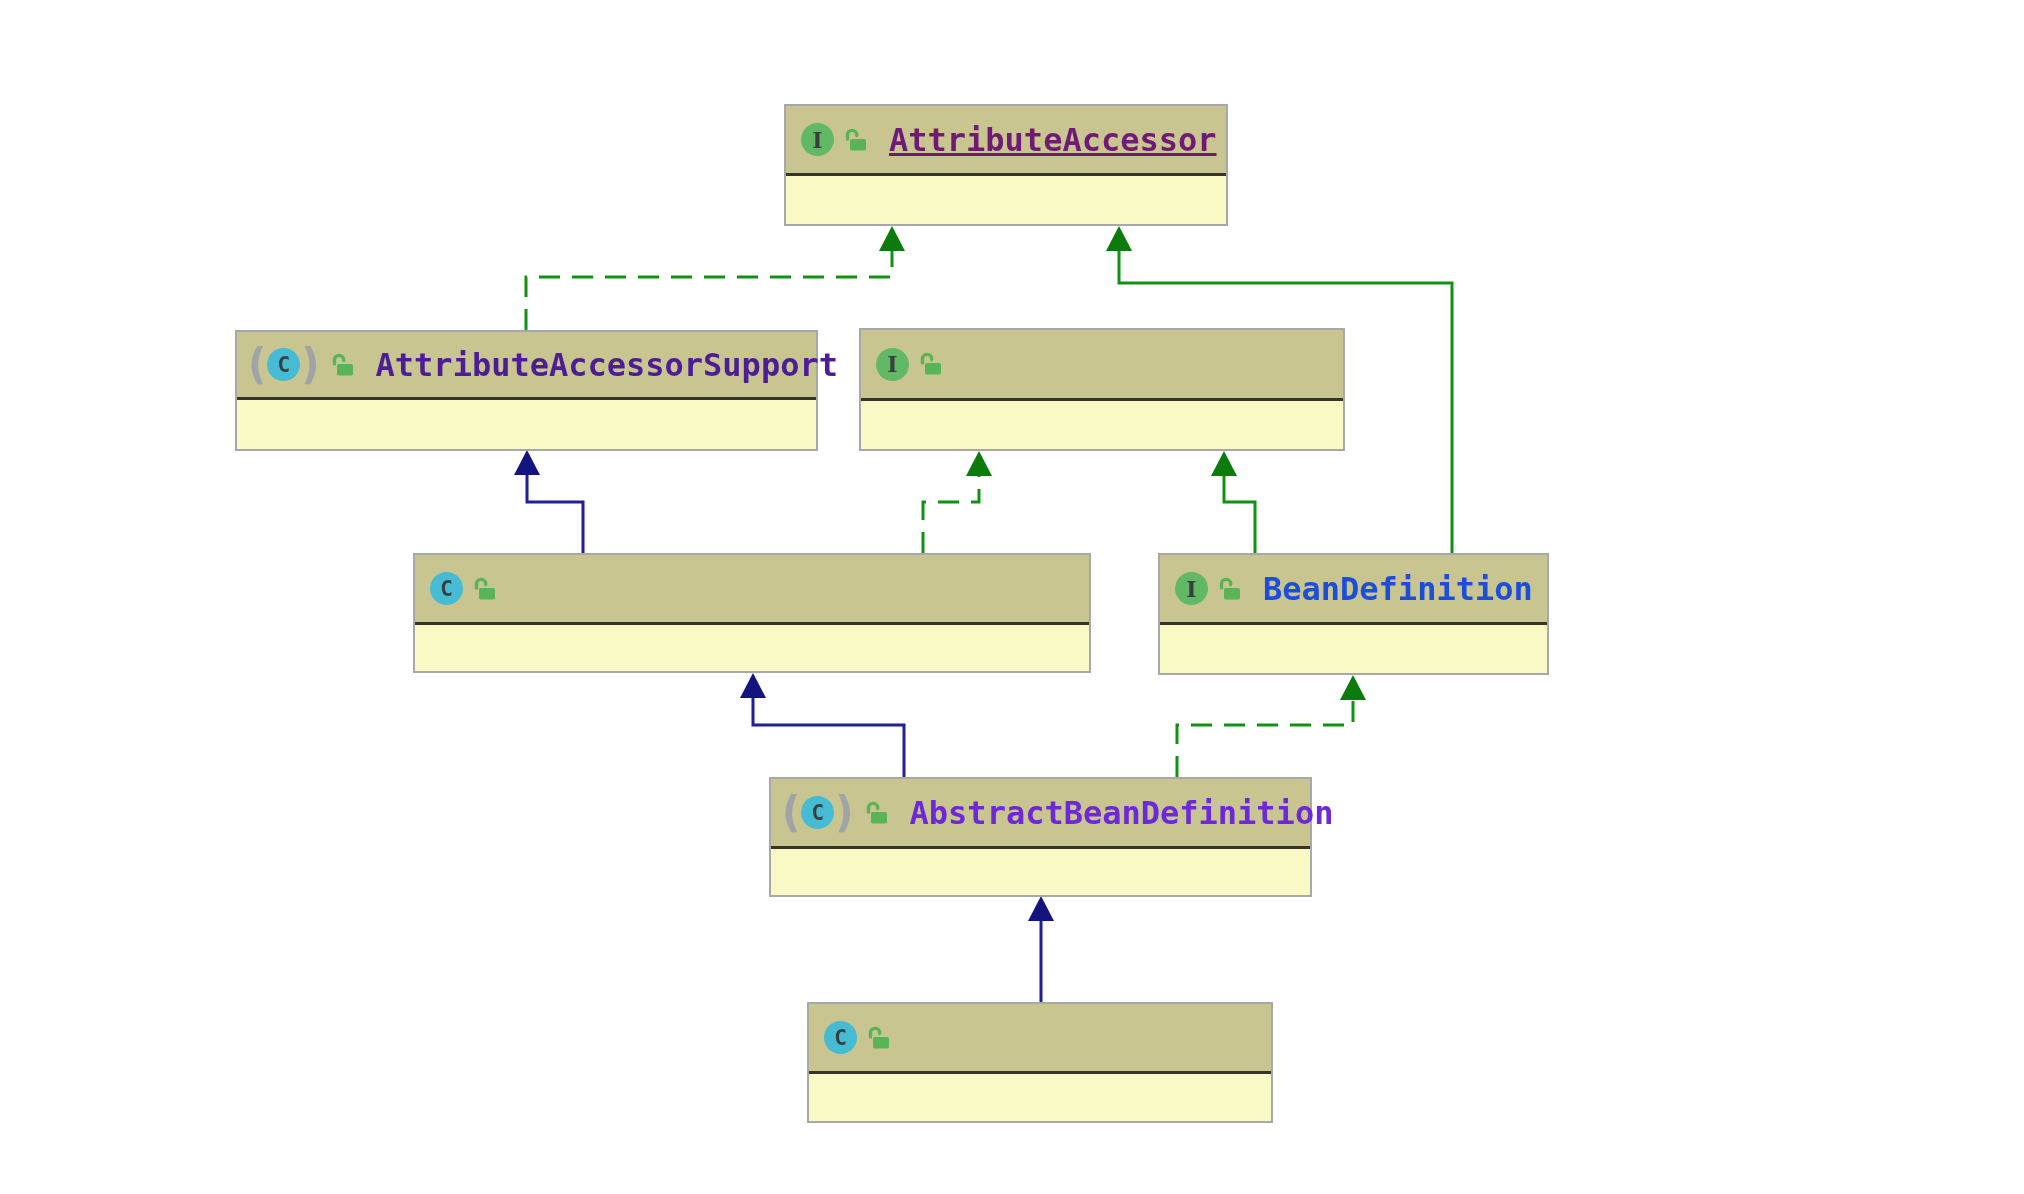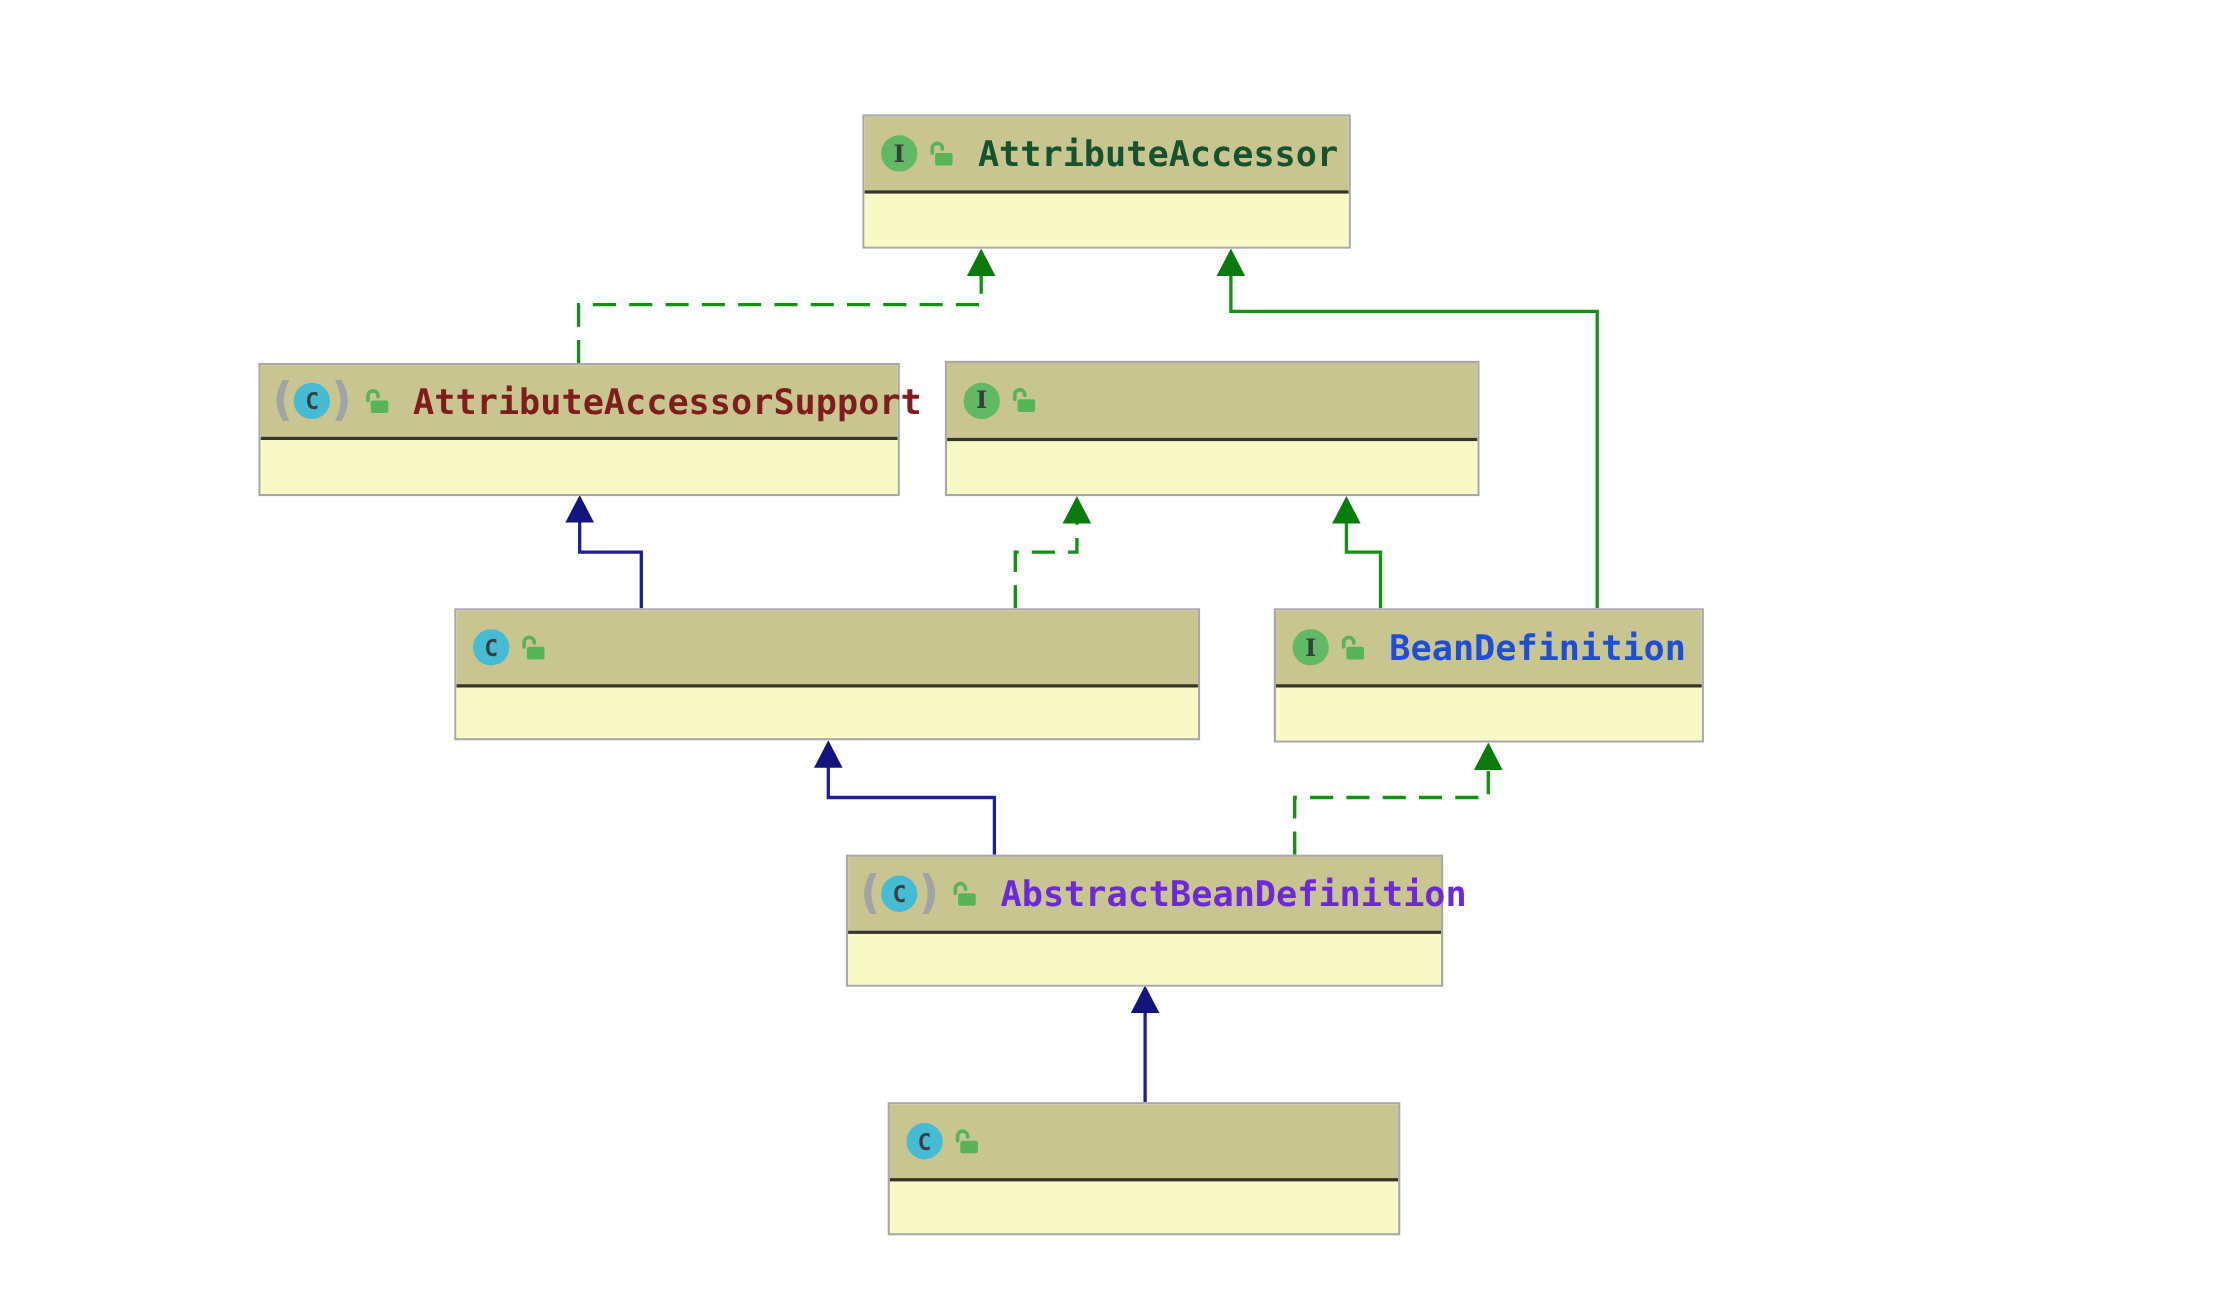--- a/index.html
+++ b/index.html
@@ -62,34 +62,34 @@
     </svg>
   <div id="node-layer">
       <div class="node" style="left: 784px; top: 104px; width: 444px; height: 122px;">
         <div class="node-header" style="height: 67px; background: rgb(201, 197, 144);">
           <span class="pad2"></span>
           <span class="circle-icon iface" style="background: rgb(98, 185, 101);">I</span>
           <svg viewBox="0 0 26 26" class="lock-icon">
             <path d="M4.5 12 V8 a4.6 4.6 0 0 1 9.2 0 v0.5" fill="none" stroke="#57b557" stroke-width="3.4" stroke-linecap="round"></path>
             <rect x="7" y="12" width="16" height="11.5" rx="1.8" fill="#57b557"></rect>
           </svg>
-          <span class="name-label" style="color: #14532d;">AttributeAccessor</span>
+          <span class="name-label" style="color: #701a75; text-decoration: underline;">AttributeAccessor</span>
         </div>
         <div class="node-body" style="background: rgb(249, 249, 198); border-top-color: rgb(53, 53, 44);"></div>
       </div>
       <div class="node" style="left: 235px; top: 330px; width: 583px; height: 121px;">
         <div class="node-header" style="height: 65px; background: rgb(201, 197, 144);">
           <span class="abstract-paren">(</span>
           <span class="circle-icon" style="background: rgb(69, 188, 211);">C</span>
           <span class="abstract-paren">)</span>
           <svg viewBox="0 0 26 26" class="lock-icon">
             <path d="M4.5 12 V8 a4.6 4.6 0 0 1 9.2 0 v0.5" fill="none" stroke="#57b557" stroke-width="3.4" stroke-linecap="round"></path>
             <rect x="7" y="12" width="16" height="11.5" rx="1.8" fill="#57b557"></rect>
           </svg>
-          <span class="name-label" style="color: #7f1d1d;">AttributeAccessorSupport</span>
+          <span class="name-label" style="color: #4c1d95;">AttributeAccessorSupport</span>
         </div>
         <div class="node-body" style="background: rgb(249, 249, 198); border-top-color: rgb(53, 53, 44);"></div>
       </div>
       <div class="node" style="left: 859px; top: 328px; width: 486px; height: 123px;">
         <div class="node-header" style="height: 68px; background: rgb(201, 197, 144);">
           <span class="pad2"></span>
           <span class="circle-icon iface" style="background: rgb(98, 185, 101);">I</span>
           <svg viewBox="0 0 26 26" class="lock-icon">
             <path d="M4.5 12 V8 a4.6 4.6 0 0 1 9.2 0 v0.5" fill="none" stroke="#57b557" stroke-width="3.4" stroke-linecap="round"></path>
             <rect x="7" y="12" width="16" height="11.5" rx="1.8" fill="#57b557"></rect>

